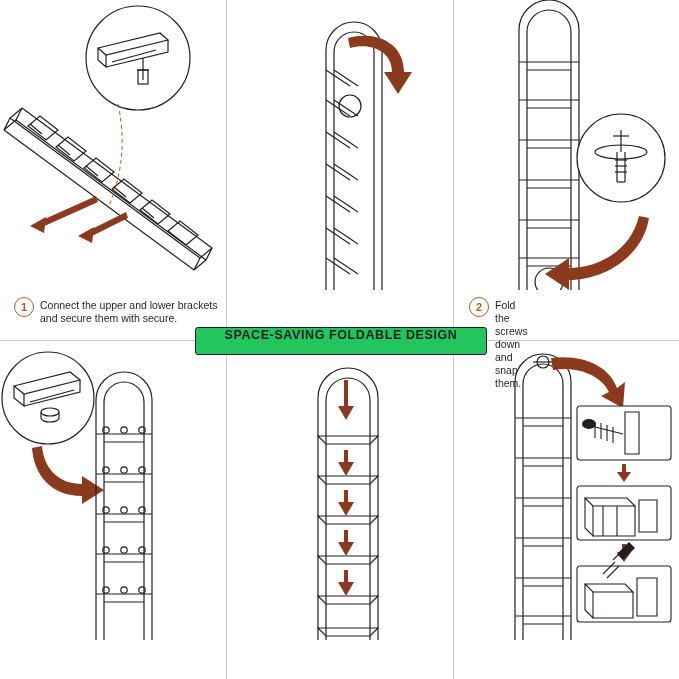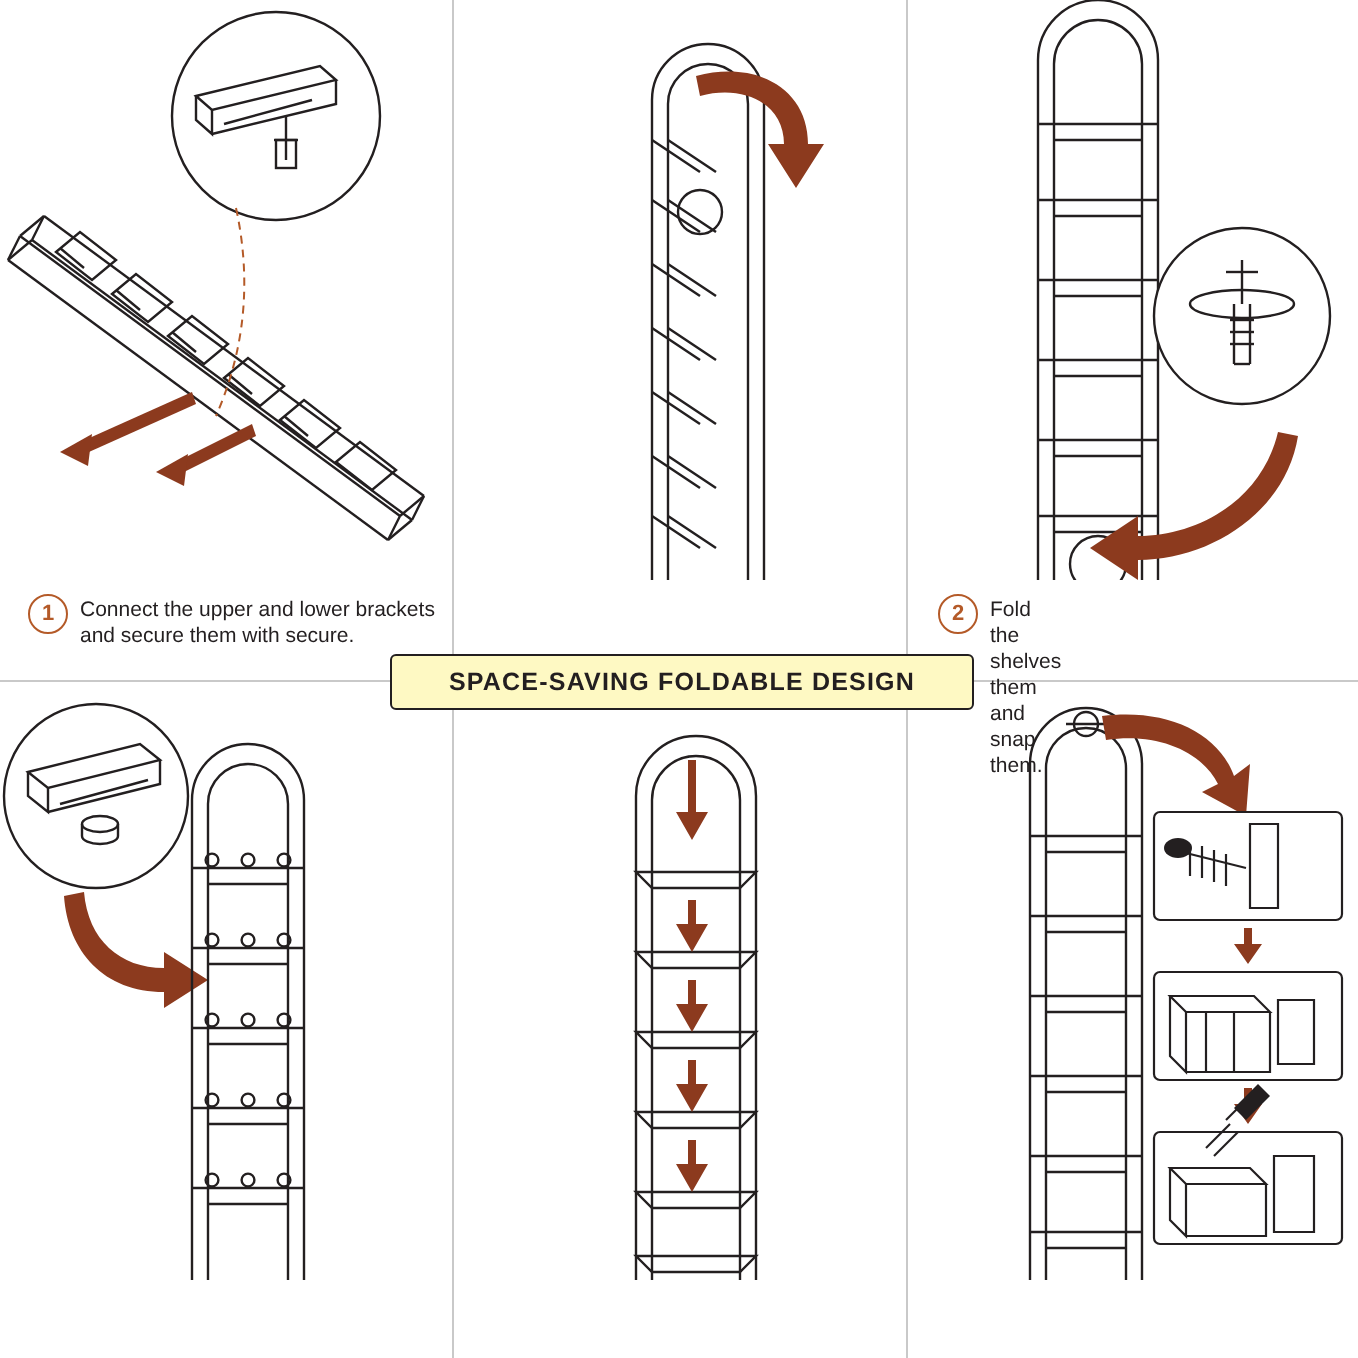--- a/index.html
+++ b/index.html
@@ -52,24 +52,24 @@
   }
 
   .cap1{left:14px;top:297px;}
   .cap2{left:243px;top:297px;}
 
   
   .banner{
     position:absolute;
     left:195px;top:327px;
     width:290px;height:26px;
-    background:#fef9c3;
+    background:#22c55e;
     border:1.6px solid #231f20;
     border-radius:3px;
-    display:flex;align-items:center;justify-content:center;
+    display:flex;justify-content:center;
     z-index:20;
   }
   .banner span{
     font-size:12.5px;font-weight:bold;letter-spacing:.6px;
   }
 
   
   svg{display:block;}
   .dr{position:absolute;}
 </style>
@@ -168,21 +168,21 @@
 
         <circle cx="124" cy="106" r="11"></circle>
       </g>
 
       <g fill="#8c3a1e">
         <path d="M122,38 C152,30 178,44 178,72 L186,72 L172,94 L158,72 L166,72 C166,52 146,42 124,48 Z"></path>
       </g>
     </svg>
     <div class="caption cap2">
       <div class="num">2</div>
-      <div class="ctext">Fold the shelves them and snap them.</div>
+      <div class="ctext">Fold the screws down and snap them.</div>
     </div>
   </div>
 
   <div class="panel p3">
     <svg class="dr" style="left:0;top:0;" width="226" height="290" viewBox="0 0 226 290">
       <g fill="none" stroke="#231f20" stroke-width="1.2">
 
         <path d="M66,290 L66,30 A30,30 0 0 1 126,30 L126,290"></path>
         <path d="M74,290 L74,32 A22,22 0 0 1 118,32 L118,290"></path>
 

